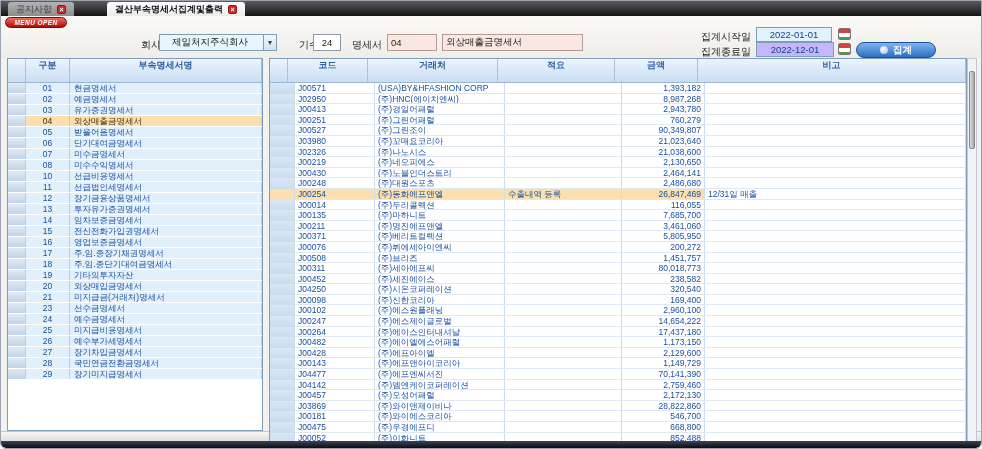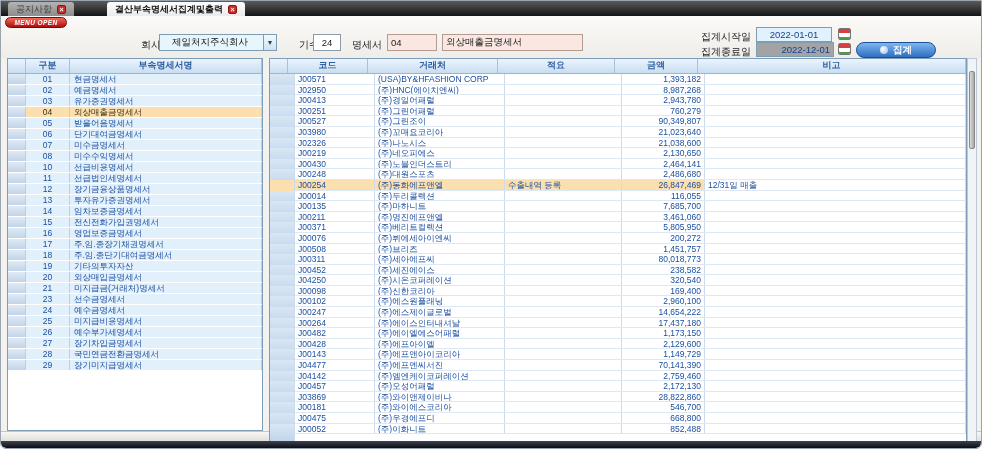--- a/index.html
+++ b/index.html
@@ -35,36 +35,36 @@
   .lbl-period{left:298px;top:37px}
   .inp-period{left:312px;top:33px;width:28px;height:17px;text-align:center}
   .lbl-stmt{left:351px;top:37px}
   .inp-stmt-code{left:386px;top:33px;width:50px;height:17px;background:#fbe7e1;border-color:#b49a91}
   .inp-stmt-name{left:441px;top:33px;width:141px;height:17px;background:#fbe7e1;border-color:#b49a91}
 
   .lbl-sdate{left:692px;top:29px;width:58px;text-align:right}
   .inp-sdate{left:755px;top:26px;width:76px;height:15px;background:#e2f2fc;border-color:#7e9cb2;
              color:#14418f;text-align:center}
   .lbl-edate{left:692px;top:44px;width:58px;text-align:right}
-  .inp-edate{left:755px;top:41px;width:78px;height:15px;background:#a3a3a3;border-color:#7e9cb2;
-             color:#14418f;text-align:right}
+  .inp-edate{left:755px;top:41px;width:78px;height:15px;background:#c4b5fd;border-color:#7e9cb2;
+             color:#14418f;text-align:center}
   .cal{position:absolute;width:13px;height:12px;border:1px solid #777;border-radius:2px;
        background:linear-gradient(#d64040 0 4px,#fff 4px 100%);
        box-shadow:inset 0 -2px 0 #4d9a4d}
   .cal1{left:837px;top:27px}.cal2{left:837px;top:42px}
   .aggbtn{position:absolute;left:855px;top:41px;width:80px;height:16px;border-radius:8px;
           background:linear-gradient(#7fb6f3,#2e6fc0);border:1px solid #1c4f96;color:#fff;
           font-size:9.5px;font-weight:bold;display:flex;align-items:center;justify-content:center;gap:5px}
   .aggdot{width:8px;height:8px;border-radius:50%;background:radial-gradient(circle at 35% 35%,#fff,#bcd6f2 60%,#8fb6e0)}
 
   
   .tbl{position:absolute;top:57px;background:#fff;border:1px solid #7f9db9;overflow:hidden;z-index:2}
   .left-tbl{left:6px;width:256px;height:373px}
   .right-tbl{left:268px;width:698px;height:384px}
-  .thead{display:flex;height:15px;background:linear-gradient(#ebf4fd,#c9def2);border-bottom:1px solid #9ab6d4}
+  .thead{display:flex;height:24px;background:linear-gradient(#ebf4fd,#c9def2);border-bottom:1px solid #9ab6d4}
   .th{font-size:9px;font-weight:bold;color:#2d5c9e;text-align:center;line-height:12px;
       border-right:1px solid #a9c2da;white-space:nowrap;overflow:hidden}
 
   .c-gut{width:18px;flex:none}.c-code{width:44px;flex:none}.c-name{flex:1}
   .r-gut{width:18px;flex:none}.r-code{width:80px;flex:none}.r-cust{width:130px;flex:none}
   .r-desc{width:117px;flex:none}.r-amt{width:83px;flex:none}.r-note{flex:1}
 
   .lrow{display:flex;height:11px;background:#e1f0fb;border-bottom:1px solid #fff}
   .lrow .cell{font-size:8.5px;color:#1c4fa1;line-height:10px;border-right:1px solid #b9cfe4;
               white-space:nowrap;overflow:hidden}

